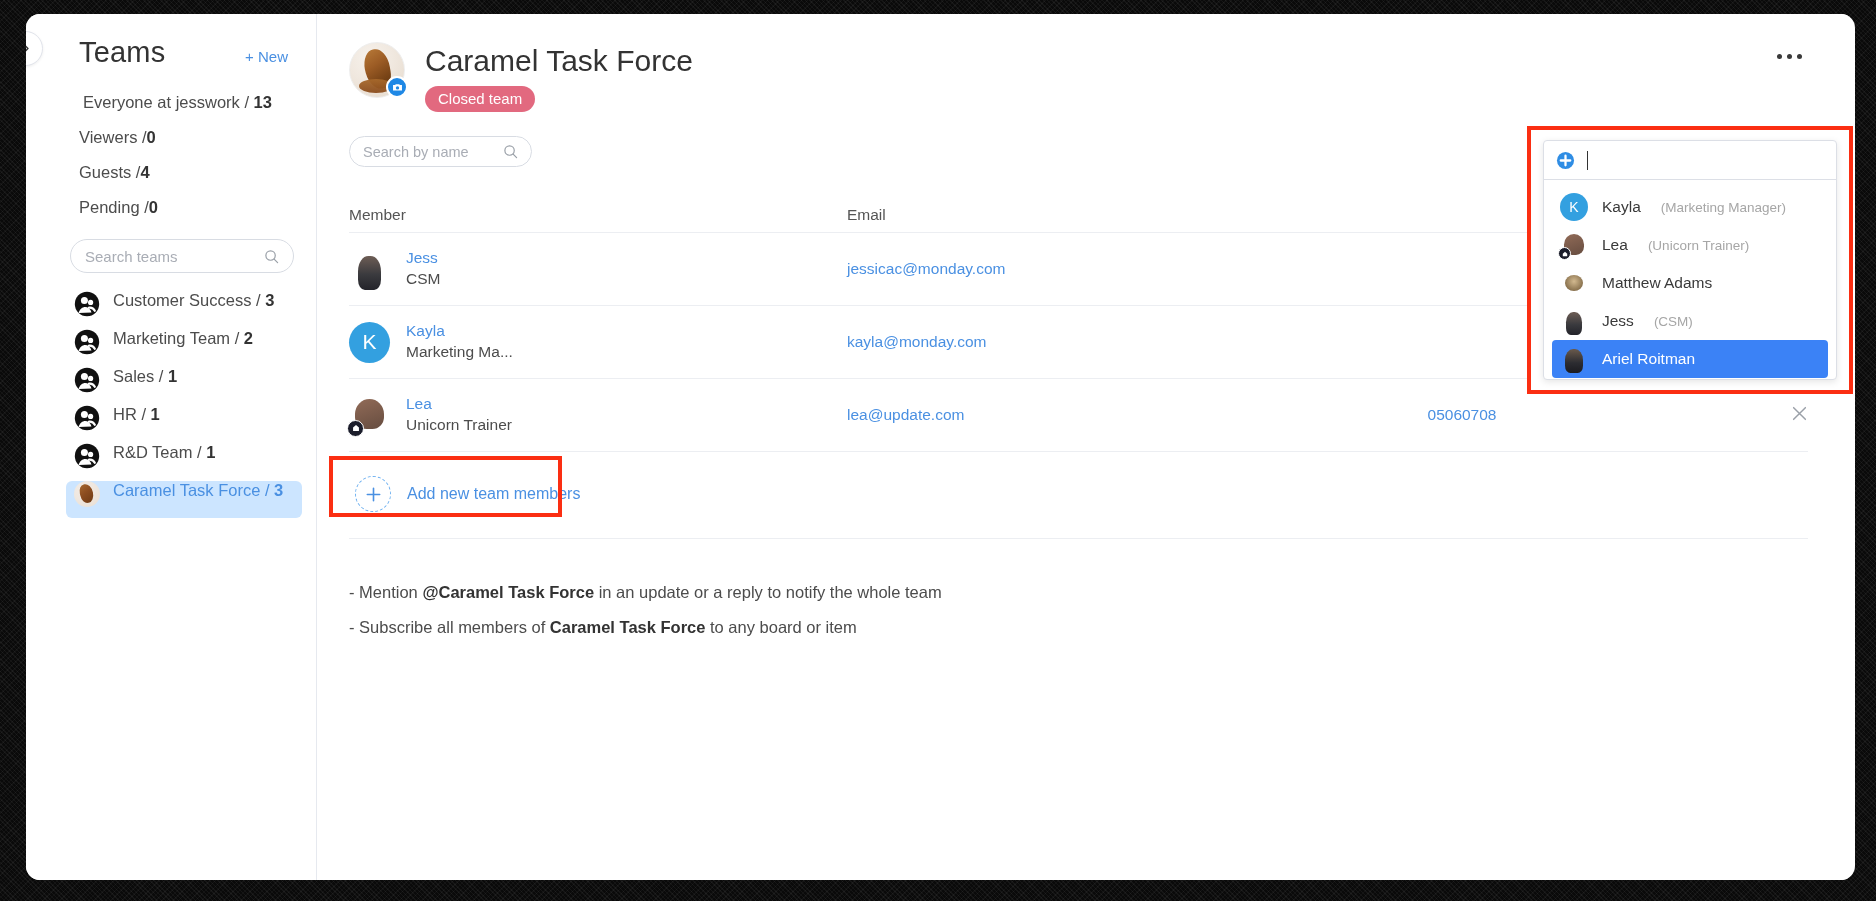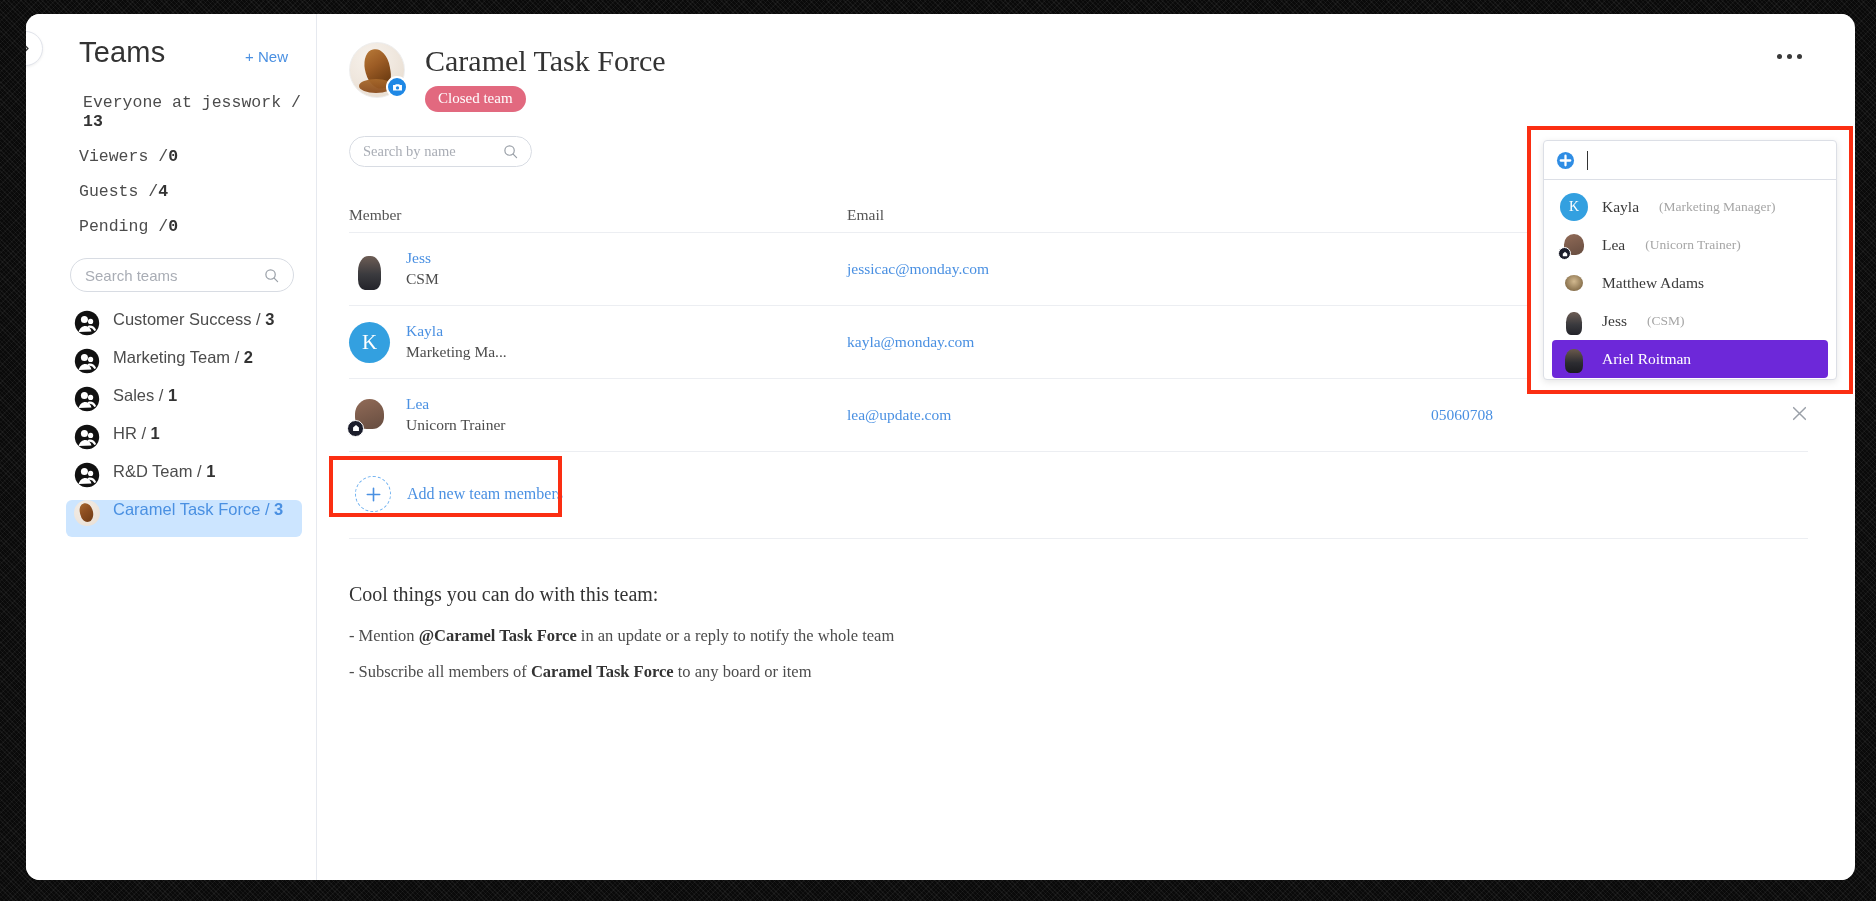--- a/index.html
+++ b/index.html
@@ -49,21 +49,21 @@
 
   .sb-head {
     display: flex; align-items: baseline;
     padding: 22px 28px 0 53px;
   }
   .sb-title { font-size: 29px; color: #333; font-weight: 400; letter-spacing: .2px; }
   .sb-new { margin-left: auto; font-size: 15px; color: #4a90e2; cursor: pointer; }
 
   .sb-scope { padding: 18px 0 0 53px; }
   .sb-scope-row {
-    font-size: 16.5px; color: #4c4c4c; padding: 6px 0 10px 0; cursor: pointer; font-family: Liberation Mono, monospace;
+    font-size: 16.5px; color: #4c4c4c; padding: 6px 0 10px 0; cursor: pointer;
   }
   .sb-scope-row b { color: #333; font-weight: 700; }
   .sb-scope-row.indent { padding-left: 4px; }
 
   .sb-search {
     margin: 12px 22px 0 44px;
     height: 34px; border: 1px solid #d8dce3; border-radius: 18px;
     display: flex; align-items: center; padding: 0 14px;
     position: relative;
   }
@@ -93,21 +93,21 @@
     position: relative; overflow: hidden;
   }
   .caramel-av::after {
     content:""; position:absolute; left: 6px; top: 3px;
     width: 13px; height: 19px; border-radius: 45% 55% 50% 50%;
     background: linear-gradient(150deg,#a8682e 0%, #8c4d20 45%, #6e3a14 100%);
     transform: rotate(-12deg);
   }
 
   
-  .main { position: absolute; left: 291px; top: 0; right: 7px; height: 100%; background: #fff; font-family: Liberation Serif, serif; }
+  .main { position: absolute; left: 291px; top: 0; right: 7px; height: 100%; background: #fff; }
 
   .hdr { display: flex; align-items: flex-start; padding: 28px 0 0 32px; position: relative; }
   .team-photo {
     width: 56px; height: 56px; border-radius: 50%; position: relative; flex: 0 0 auto;
     background: radial-gradient(circle at 38% 28%, #f7f2ec 0%, #f0e8df 45%, #e5d9cb 100%);
     border: 1px solid #eee; overflow: visible;
   }
   .team-photo .swirl {
     position: absolute; left: 15px; top: 6px;
     width: 25px; height: 40px;
@@ -242,21 +242,21 @@
   .dd-caret {
     width: 1px; height: 19px; background: #333;
     animation: blink 1s steps(1) infinite;
   }
   @keyframes blink { 0%,50%{opacity:1} 51%,100%{opacity:1} }
   .dd-list { padding: 8px 8px 6px; }
   .dd-item {
     display: flex; align-items: center; gap: 14px;
     height: 38px; padding: 0 8px; border-radius: 4px; cursor: pointer;
   }
-  .dd-item.sel { background: #6d28d9; }
+  .dd-item.sel { background: #3b82f6; }
   .dd-item.sel .dd-name { color: #fff; }
   .dd-av { width: 28px; height: 28px; border-radius: 50%; flex: 0 0 auto; position: relative; overflow: visible; }
   .dd-av .inner { width: 100%; height: 100%; border-radius: 50%; overflow: hidden; position: relative; }
   .dd-av.kayla { background: #33a0e0; color: #fff; display:flex; align-items:center; justify-content:center; font-size: 14px; }
   .dd-av.lea .inner { background: radial-gradient(circle at 50% 30%, #e8d4c2 0%, #c79a7a 45%, #8c5f45 100%); }
   .dd-av.lea .inner::after{ content:""; position:absolute; left:4px; top:3px; width:20px; height:21px;
      border-radius:50% 50% 40% 40%; background: linear-gradient(160deg,#7e513a,#4b2d1e); opacity:.85;}
   .dd-av.matthew .inner { background: radial-gradient(circle at 50% 55%, #c8a97c 0%, #8d6e42 55%, #4d5a3a 100%); }
   .dd-av.matthew .inner::after{content:"";position:absolute;left:5px;top:6px;width:18px;height:16px;border-radius:50%;
      background: radial-gradient(circle at 50% 40%, #d2b98f, #6b5433);}
@@ -512,21 +512,20 @@
             <svg viewBox="0 0 20 20">
                 <path d="M10 3.5v13M3.5 10h13" stroke="#4a90e2" stroke-width="1.7" stroke-linecap="round"></path>
               </svg>
           </span>
           <span class="add-label">Add new team members</span>
         </div>
       </div>
       <div class="sep-after-add"></div>
 
       <div class="cool">
-        <div class="cool-h">Cool things you can do with this team:</div>
         <div class="cool-l"><span>- Mention </span><b>@Caramel Task Force</b><span> in an update or a reply to notify the whole team</span></div>
         <div class="cool-l"><span>- Subscribe all members of </span><b>Caramel Task Force</b><span> to any board or item</span></div>
       </div>
 
       <div class="dd-red">
         <div class="dd-panel">
 
           <div class="dd-input">
             <svg class="dd-plus" viewBox="0 0 20 20">
               <circle cx="10" cy="10" r="9" fill="#2f8de4"></circle>

